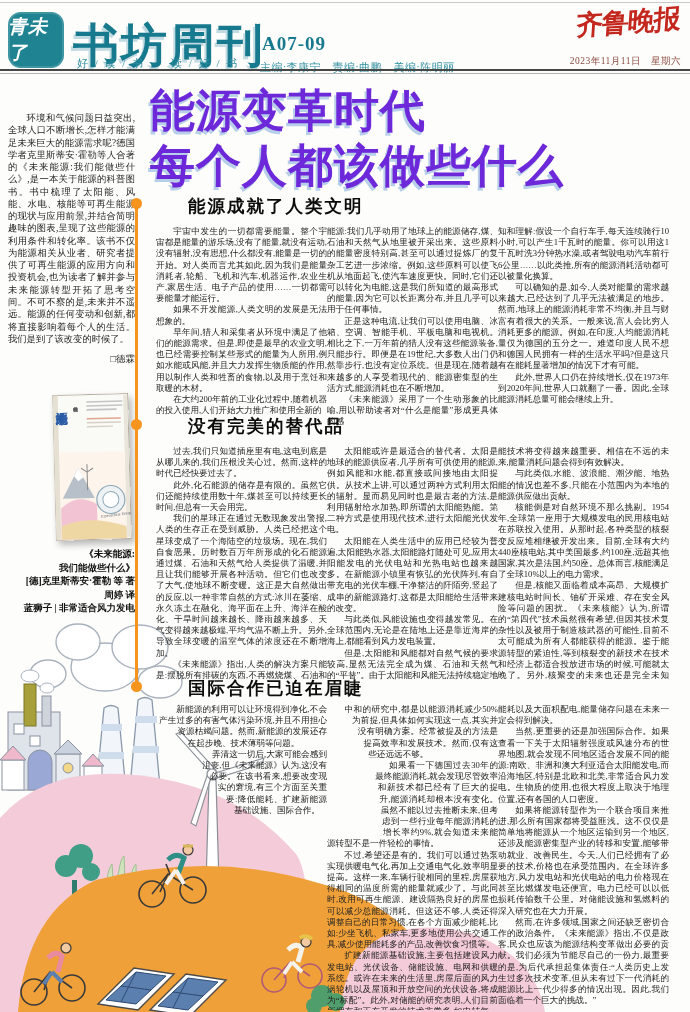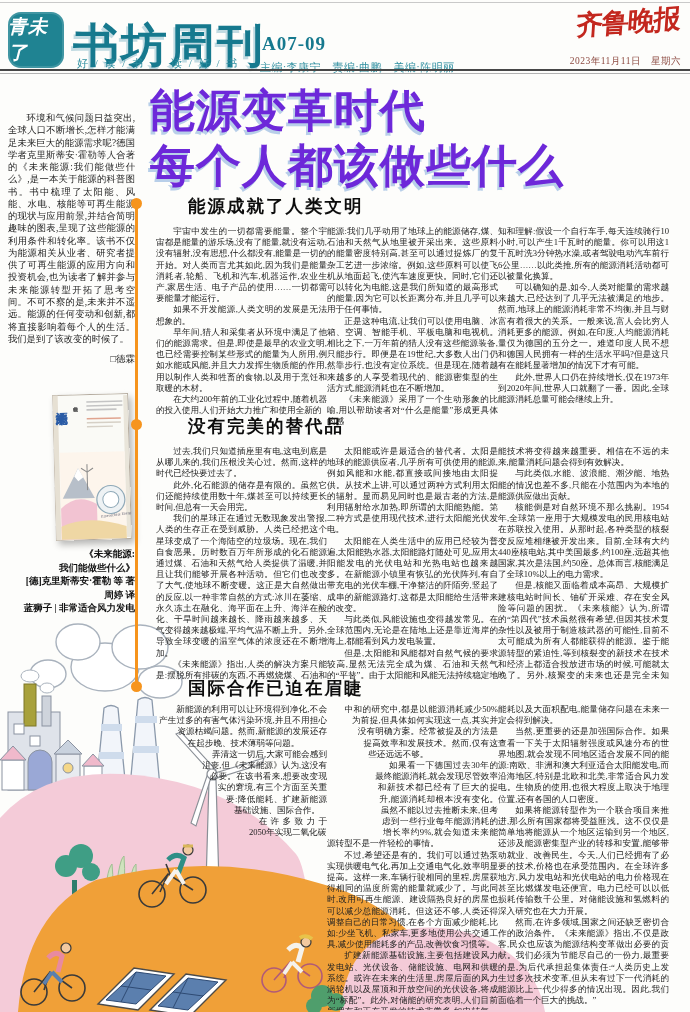--- a/index.html
+++ b/index.html
@@ -291,21 +291,20 @@
         <p class="para">但是,核能又面临着成本高昂、大规模扩建核电站时间长、铀矿开采难、存在安全风险等问题的困扰。《未来核能》认为,所谓的“第四代”技术虽然很有希望,但因其技术复杂性以及被用于制造核武器的可能性,目前不太可能成为所有人都能获得的能源。鉴于能源转型的紧迫性,等到核裂变的新技术在技术和经济上都适合投放进市场的时候,可能就太晚了。另外,核聚变的未来也还是完全未知的。</p>
       </div>
   </div>
 
   <div class="row row3">
     <div class="col">
       <div class="wrap-diag"></div>
       <div>
           <p class="para">新能源的利用可以让环境得到净化,不会产生过多的有害气体污染环境,并且不用担心资源枯竭问题。然而,新能源的发展还存在起步晚、技术薄弱等问题。</p>
           <p class="para">弄清这一切后,大家可能会感到沮丧,但《未来能源》认为,这没有必要。在该书看来,想要改变现实的窘境,有三个方面至关重要:降低能耗、扩建新能源基础设施、国际合作。</p>
-          <p class="para">在许多致力于2050年实现二氧化碳</p>
         </div>
     </div>
     <div class="col cont">
       <div class="wrap-blob"></div>
       <div>
           <p class="para">中和的研究中,都是以能源消耗减少50%为前提,但具体如何实现这一点,其实并没有明确方案。经常被提及的方法是提高效率和发展技术。然而,仅有这些还远远不够。</p>
           <p class="para">如果看一下德国过去30年的最终能源消耗,就会发现尽管效率和新技术都已经有了巨大的提升,能源消耗却根本没有变化。虽然不能以过去推断未来,但考虑到一些行业每年能源消耗的增长率约9%,就会知道未来能源转型不是一件轻松的事情。</p>
           <p class="para">不过,希望还是有的。我们可以通过热泵实现供暖电气化,再加上交通电气化,效率明显提高。这样一来,车辆行驶相同的里程,房屋获得相同的温度所需的能量就减少了。与此同时,改用可再生能源、建设隔热良好的房屋也可以减少总能源消耗。但这还不够,人类还得调整自己的日常习惯,在各个方面减少能耗,比如:少坐飞机、私家车,更多地使用公共交通工具,减少使用能耗多的产品,改善饮食习惯等。</p>
           <p class="para">扩建新能源基础设施,主要包括建设风力发电站、光伏设备、储能设施、电网和供暖系统。或许在未来的生活里,房屋后面的风力涡轮机以及屋顶和开放空间的光伏设备,将成为“标配”。此外,对储能的研究表明,人们目前所拥有和正在开发的技术非常多,如电转气、燃气电厂、蓄热器、电池、抽水蓄能,加上控制</p>
         </div>

